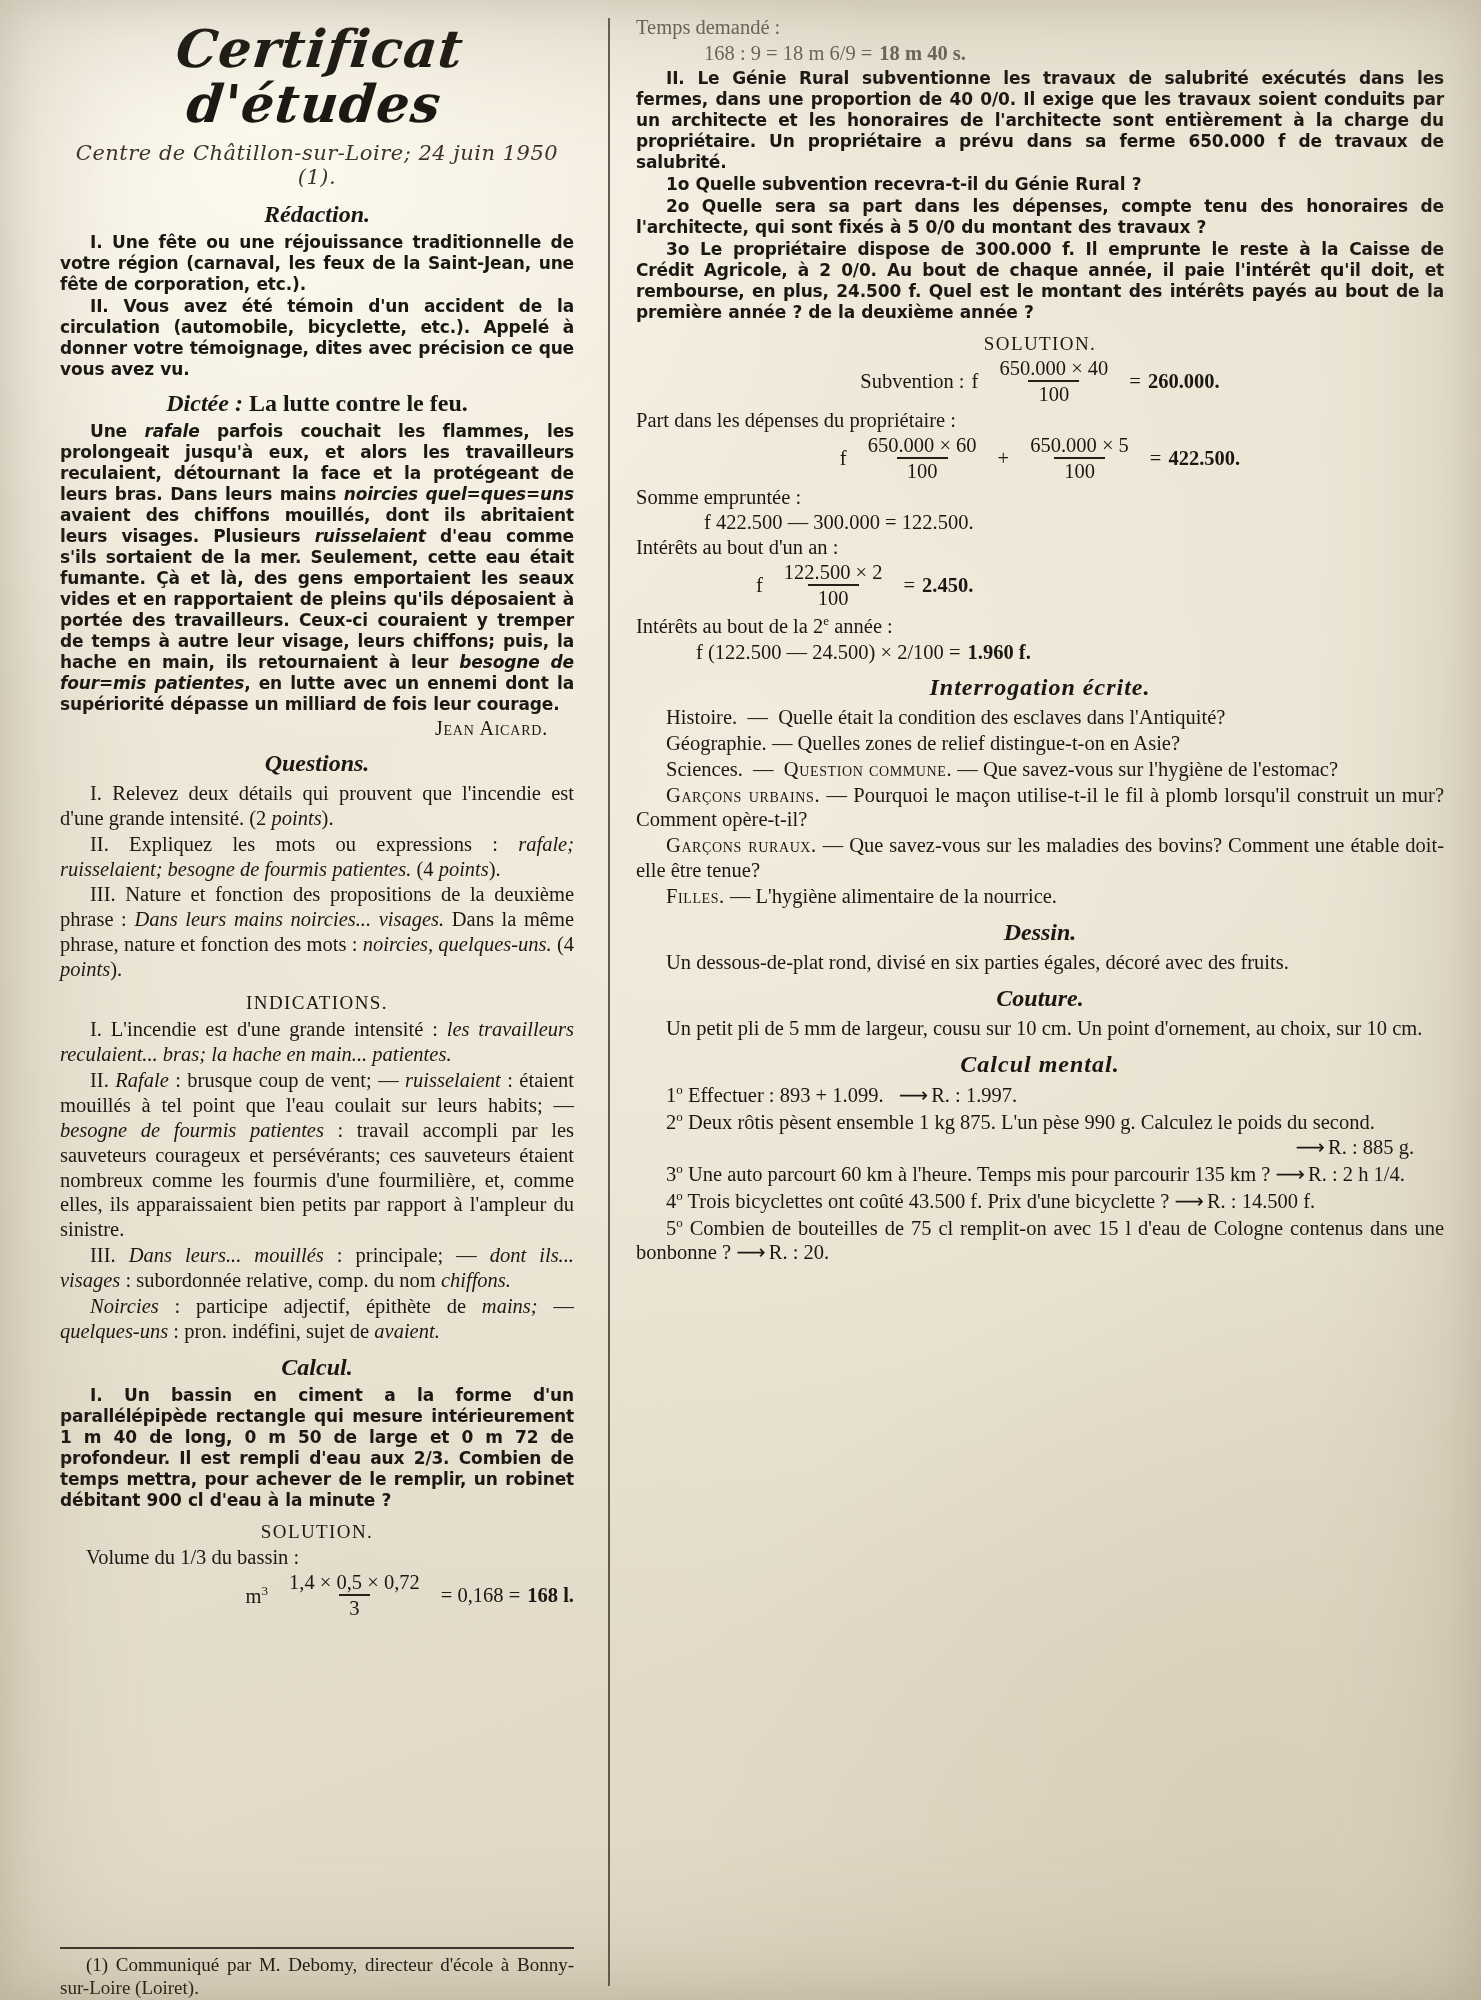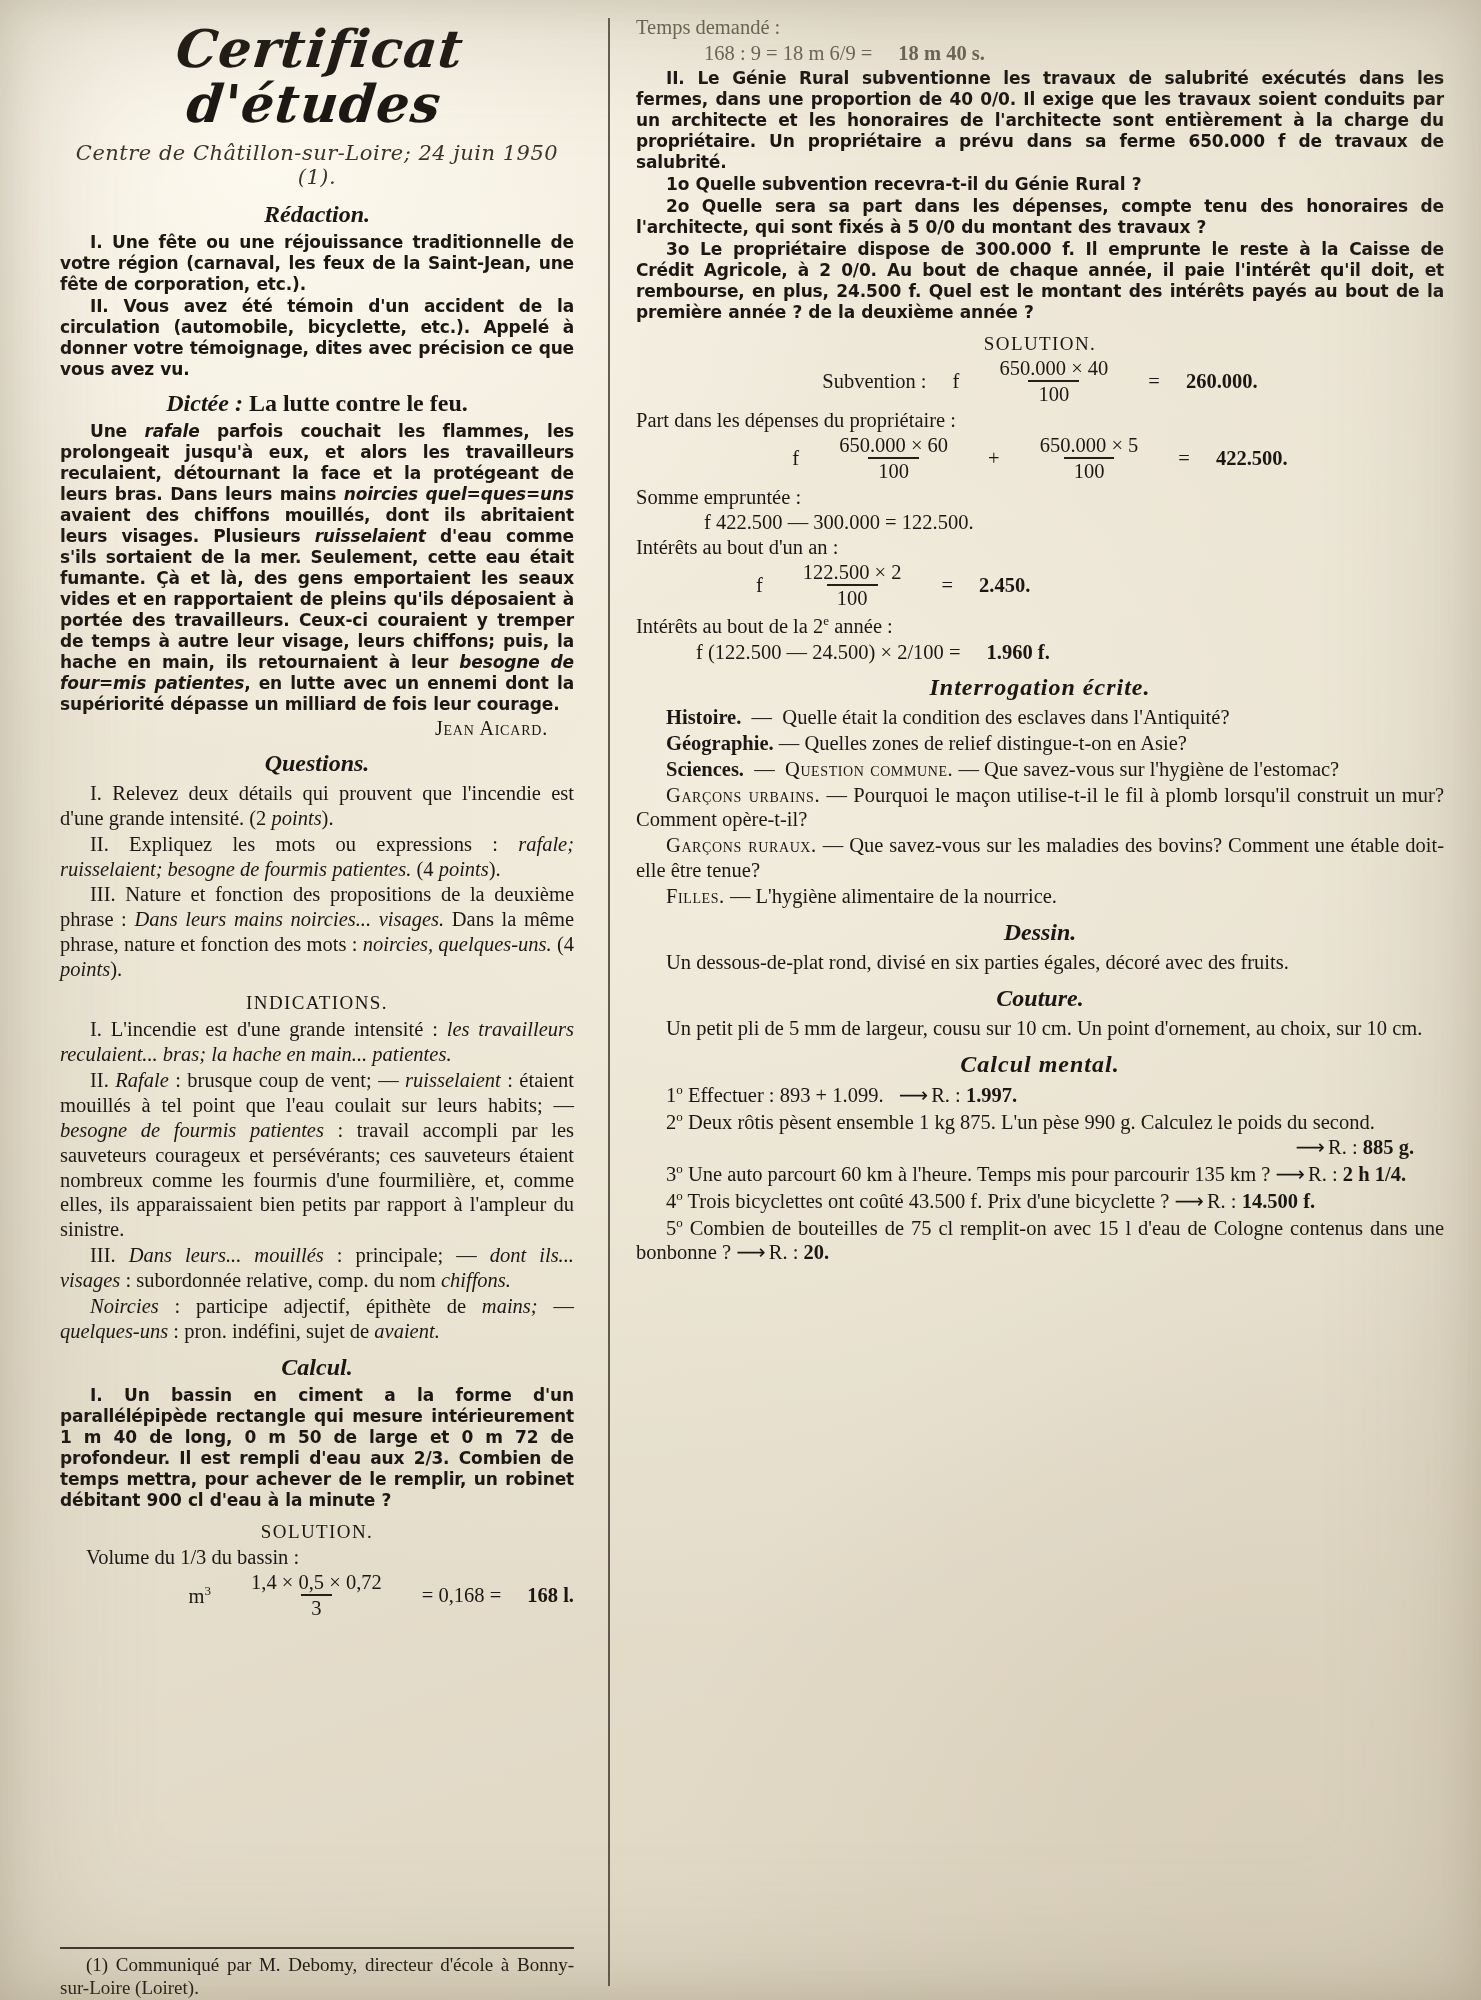--- a/index.html
+++ b/index.html
@@ -102,41 +102,41 @@
   .ser{
     font-family:"Liberation Serif",serif;
     font-size:20.5px;
     line-height:1.215;
     text-align:justify;
     text-indent:30px;
     margin:0 0 1px 0;
   }
   .ser.noind{text-indent:0;}
   .ser i{font-style:italic;}
-  .ser b{font-weight:700;}
+  .ser b{font-weight:400;}
   .sc{font-variant:small-caps;letter-spacing:.6px;}
 
   .attrib{
     font-family:"Liberation Serif",serif;
     font-variant:small-caps;
     font-size:20px;
     text-align:right;
     letter-spacing:.8px;
     margin:2px 0 2px 0;
     padding-right:26px;
   }
 
   
   .math{
     font-family:"Liberation Serif",serif;
     font-size:20.5px;
     display:flex;
     align-items:center;
     justify-content:center;
-    gap:26px;
+    gap:7px;
     margin:3px 0;
     flex-wrap:nowrap;
     white-space:nowrap;
   }
   .math.left{justify-content:flex-end;padding-left:26px;}
   .math.ind{justify-content:flex-start;padding-left:68px;}
   .frac{
     display:inline-flex;flex-direction:column;align-items:center;
     vertical-align:middle;
     margin:0 4px;

